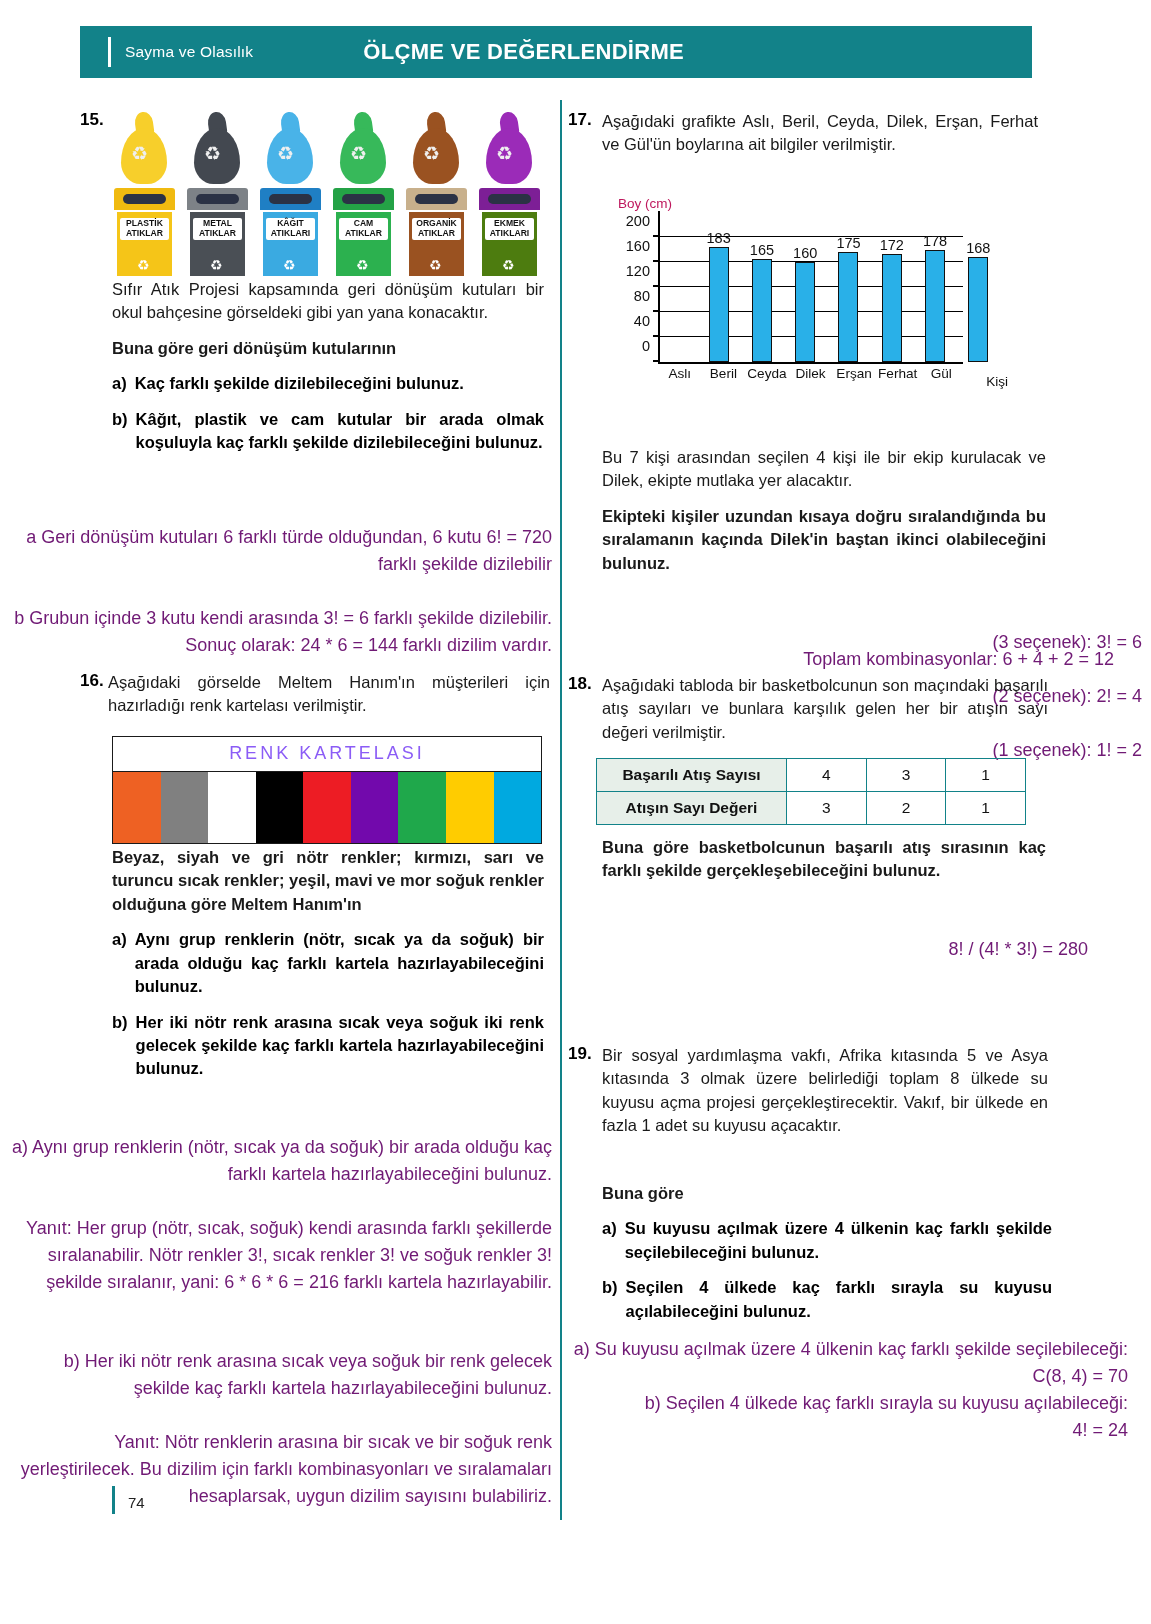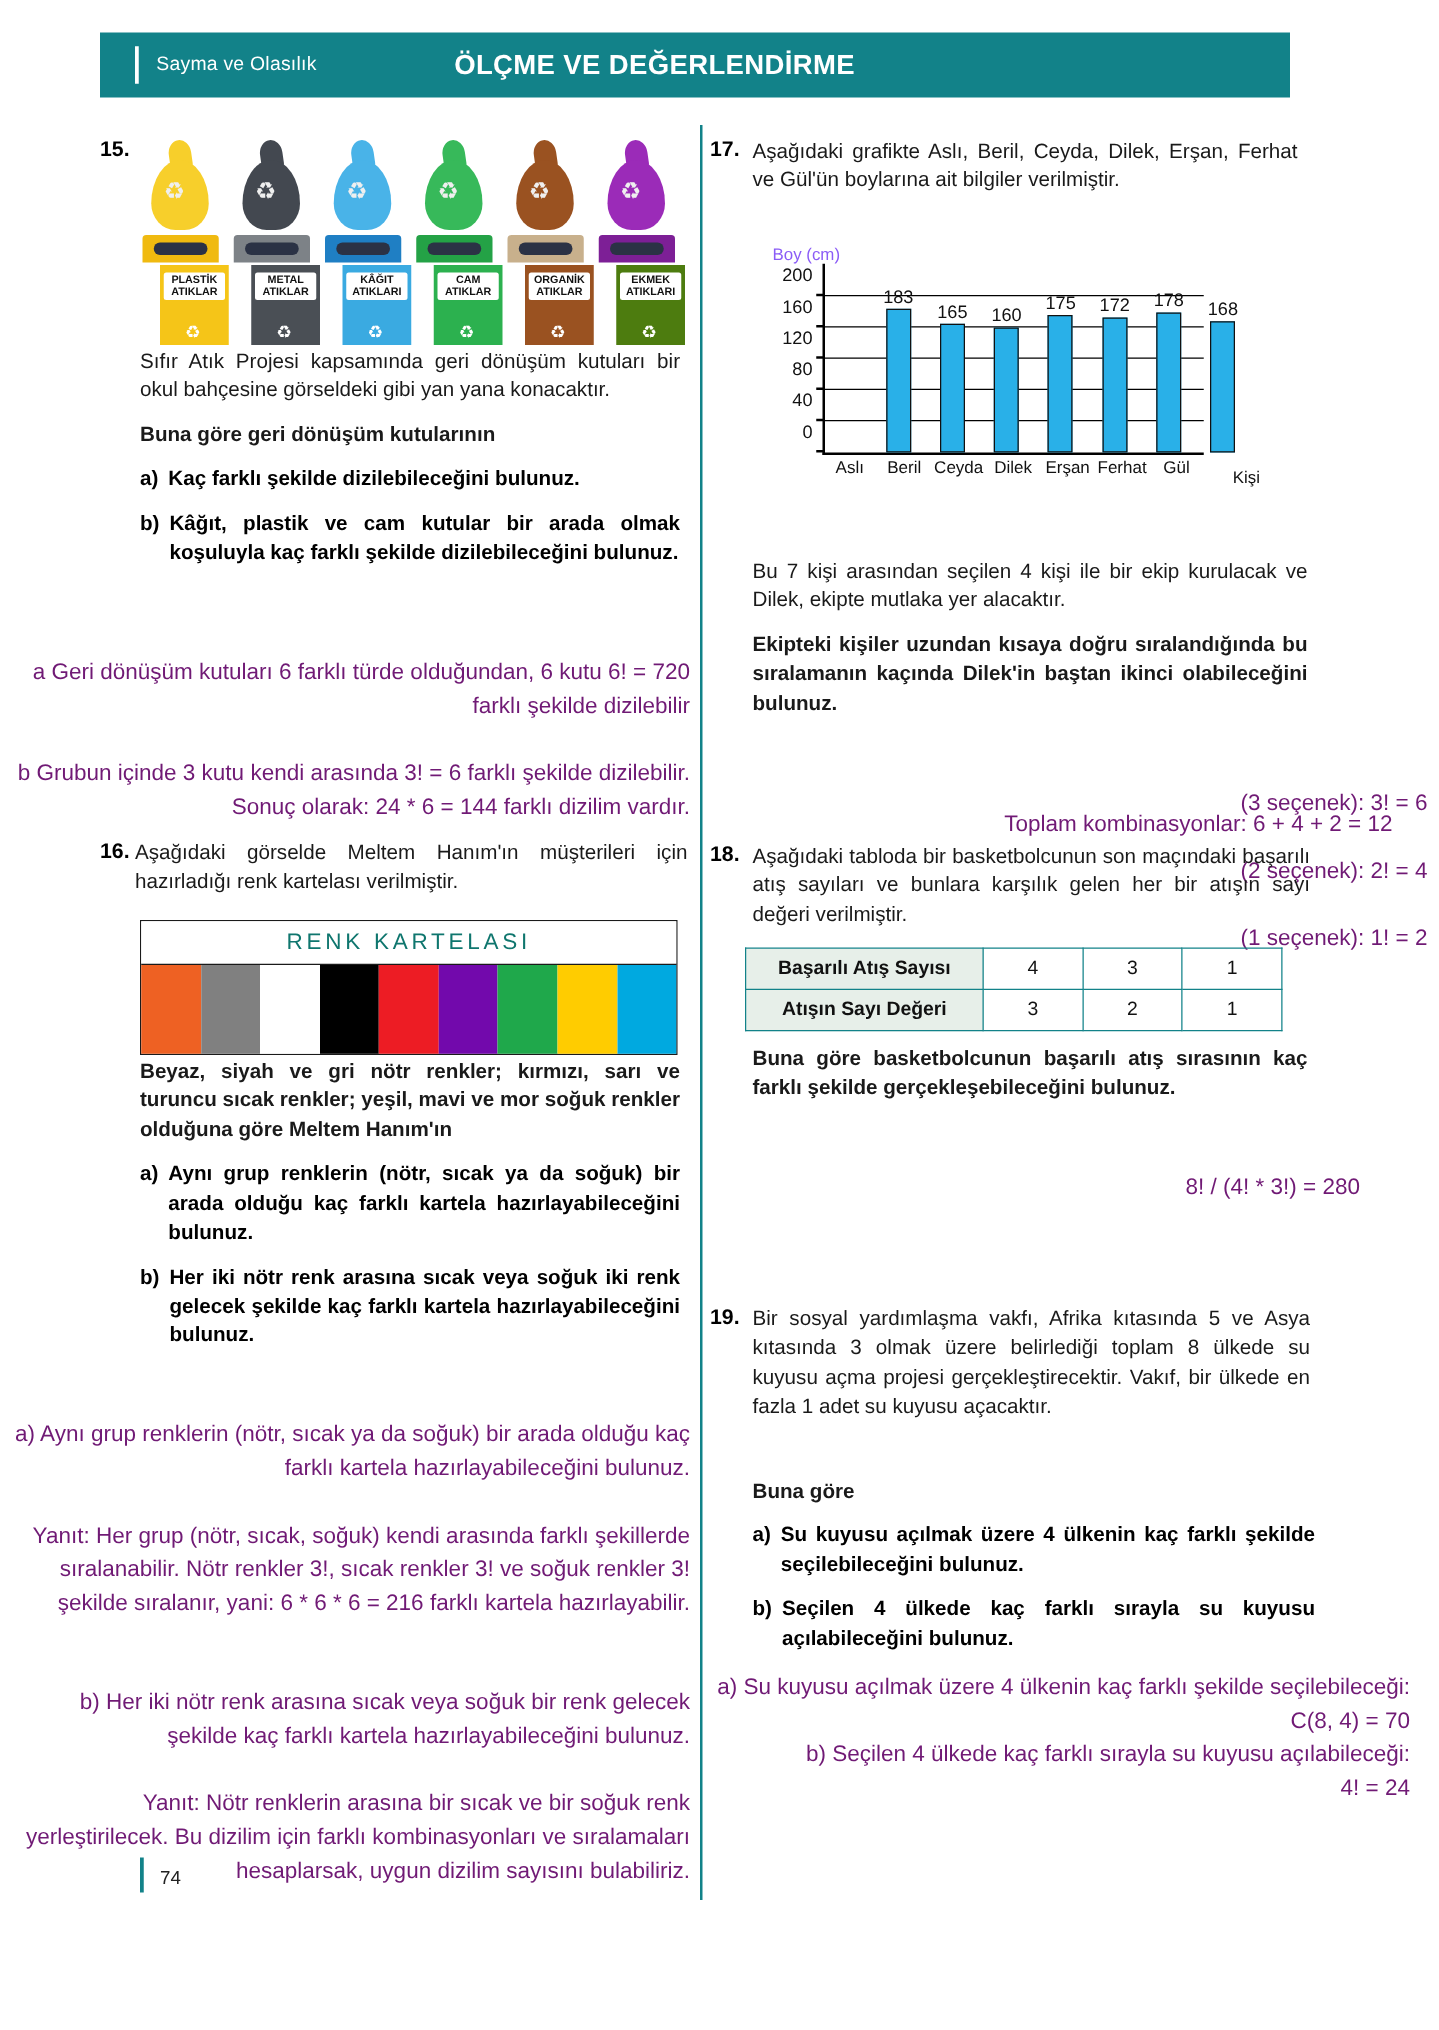--- a/index.html
+++ b/index.html
@@ -82,42 +82,42 @@
   .binbox { position: relative; height: 88px; }
   .lid {
     position: absolute; left: 2px; top: 0; width: 61px; height: 22px;
     border-radius: 3px 3px 0 0;
   }
   .slot {
     position: absolute; left: 11px; top: 6px; width: 43px; height: 10px;
     background: #2b3245; border-radius: 5px;
   }
   .body {
-    position: absolute; left: 16px; top: 24px; width: 55px; height: 64px;
+    position: absolute; left: 5px; top: 24px; width: 55px; height: 64px;
   }
   .label {
     position: absolute; left: 3px; top: 6px; width: 49px;
     background: #fff; border-radius: 2px;
     font-size: 8.6px; font-weight: bold; color: #111;
     text-align: center; line-height: 1.15; padding: 1px 0;
   }
   .binrec { position: absolute; left: 20px; bottom: 4px; font-size: 14px; color: #fff; line-height: 1; }
 
   
   .kartela { position: absolute; left: 112px; top: 0; width: 430px; border: 1.5px solid #1a1a1a; }
   .kartela-title {
-    text-align: center; color: #0f766e; font-size: 18px;
+    text-align: center; color: #8b5cf6; font-size: 18px;
     letter-spacing: 3px; padding: 6px 0 7px 0; background: #fff;
   }
   .swatches { display: flex; height: 72px; border-top: 1.5px solid #1a1a1a; }
   .swatches > div { flex: 1 1 0; }
 
   
   .chart-wrap { position: absolute; left: 40px; top: 100px; width: 400px; height: 215px; }
-  .chart-ylabel { position: absolute; left: 18px; top: 0px; font-size: 13.5px; color: #8b5cf6; }
+  .chart-ylabel { position: absolute; left: 18px; top: 0px; font-size: 13.5px; color: #be185d; }
   .chart-xlabel { position: absolute; right: -8px; bottom: 22px; font-size: 13.5px; color: #111; }
   .plot {
     position: absolute; left: 58px; top: 28px; width: 305px; height: 140px;
     border-left: 2.5px solid #000; border-bottom: 2.5px solid #000;
   }
   .plot .axis-up {
     position: absolute; left: -2.5px; top: -13px; width: 2.5px; height: 13px; background: #000;
   }
   .gridline { position: absolute; left: 0; width: 100%; height: 1px; background: #000; }
   .tick { position: absolute; left: -7px; width: 7px; height: 2px; background: #000; }

